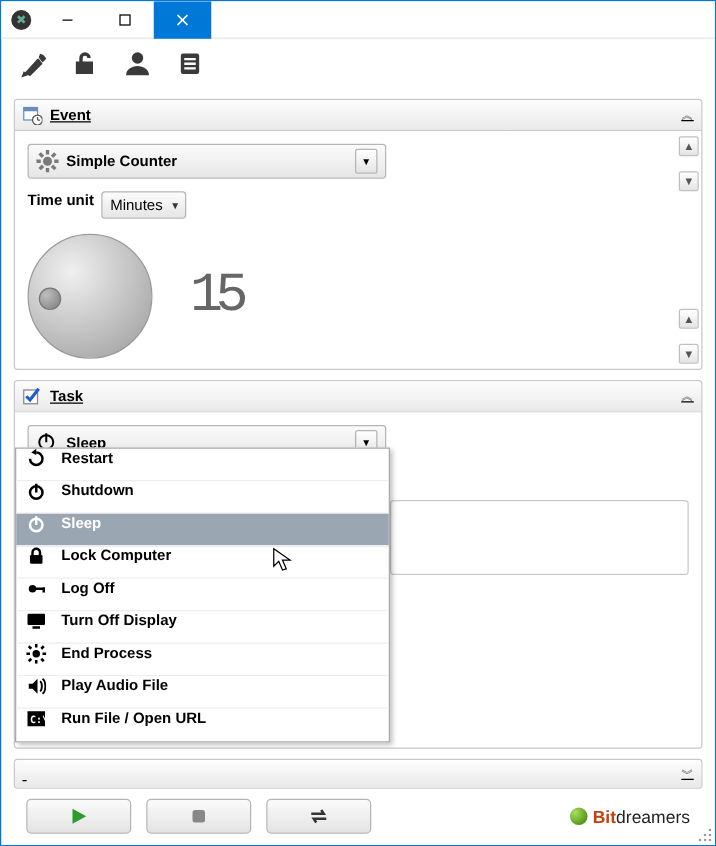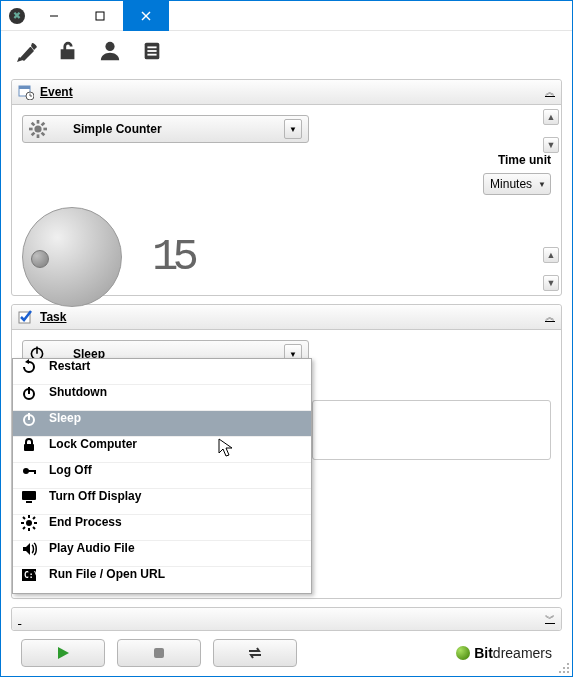--- a/index.html
+++ b/index.html
@@ -28,27 +28,27 @@
 .section-head .stitle { flex: 1; font-weight: 600; color: #000; }
 .section-head .collapse { color: #777; font-size: 10px; }
 .section-body { padding: 10px; position: relative; }
 .section.collapsed .section-head { border-bottom: none; border-radius:3px; }
 
 
 .vbar { position: absolute; right: 2px; width: 16px; display: flex; flex-direction: column; align-items: center; justify-content: space-between; }
 .vbar span { font-size: 9px; color: #555; border: 1px solid #c0c0c0; width: 16px; height: 16px; display:flex; align-items:center; justify-content:center; background: linear-gradient(#fff,#e4e4e4); border-radius:2px; }
 
 
-.dropdown { display: flex; align-items: center; border: 1px solid #b5b5b5; border-radius: 3px; background: linear-gradient(#fbfbfb,#e6e6e6); height: 28px; padding: 0 6px; width: 287px; gap: 20px; }
+.dropdown { display: flex; align-items: center; border: 1px solid #b5b5b5; border-radius: 3px; background: linear-gradient(#fbfbfb,#e6e6e6); height: 28px; padding: 0 6px; width: 287px; }
 .dropdown .dicon { width: 18px; height: 18px; margin-right: 6px; }
 .dropdown .dlabel { flex: 1; font-weight: 600; }
 .dropdown .darrow { border: 1px solid #b5b5b5; border-radius:2px; width:18px; height:20px; display:flex; align-items:center; justify-content:center; font-size:8px; background: linear-gradient(#fff,#e4e4e4); }
 
 
-.row { display: flex; align-items: flex-end; gap: 6px; margin-top: 10px; flex-direction: column; }
+.row { display: flex; align-items: flex-start; gap: 6px; margin-top: 10px; }
 .label { font-weight: 600; }
 .select { border: 1px solid #b5b5b5; border-radius: 3px; background: linear-gradient(#fbfbfb,#e6e6e6); height: 22px; padding: 0 4px 0 6px; display:flex; align-items:center; gap:6px;}
 .select .sarrow { font-size: 8px; color:#333;}
 
 
 .dial-wrap { display: flex; align-items:center; gap: 30px; margin-top: 12px; }
 .dial { width: 100px; height: 100px; border-radius: 50%; background: radial-gradient(circle at 35% 30%, #f0f0f0, #bcbcbc 60%, #9a9a9a); position: relative; border:1px solid #9a9a9a; }
 .dial .dot { position:absolute; width:18px; height:18px; border-radius:50%; background: radial-gradient(circle at 30% 30%, #bfbfbf, #7d7d7d); top: 42px; left: 8px; border:1px solid #777; }
 .digits { font-size: 44px; color: #666; font-family: "Courier New", monospace; letter-spacing: -6px; font-weight:300; }
 
@@ -62,21 +62,21 @@
 .dd-item .iicon { width: 16px; height:16px; flex-shrink:0; }
 .cursor { position:absolute; left:206px; top:108px; font-size:14px; z-index:25; pointer-events:none; }
 
 
 .peek { position:absolute; left: 300px; right: 10px; top: 70px; height: 60px; border:1px solid #c9c9c9; border-radius:3px; background:#fff; z-index:5; }
 
 
 .bottombar { display:flex; align-items:center; gap: 12px; padding: 0 10px; }
 .bigbtn { width: 84px; height: 28px; border:1px solid #b5b5b5; border-radius:4px; background: linear-gradient(#fbfbfb,#e3e3e3); display:flex; align-items:center; justify-content:center; }
 .brand { margin-left:auto; display:flex; align-items:center; gap:4px; font-size:14px; color:#222; }
-.brand .b { font-weight:bold; color:#000000;}
+.brand .b { font-weight:bold; color:#c2410c;}
 .brand .dot { width:14px; height:14px; border-radius:50%; background: radial-gradient(circle at 30% 30%, #a8e05f, #3a7a00); }
 
 .resizer { position:absolute; right:2px; bottom:2px; width:14px; height:14px; color:#888; }
 </style>
 </head>
 <body>
 
 <div class="titlebar">
   <div class="appicon">✖</div>
   <div class="winbtns">

